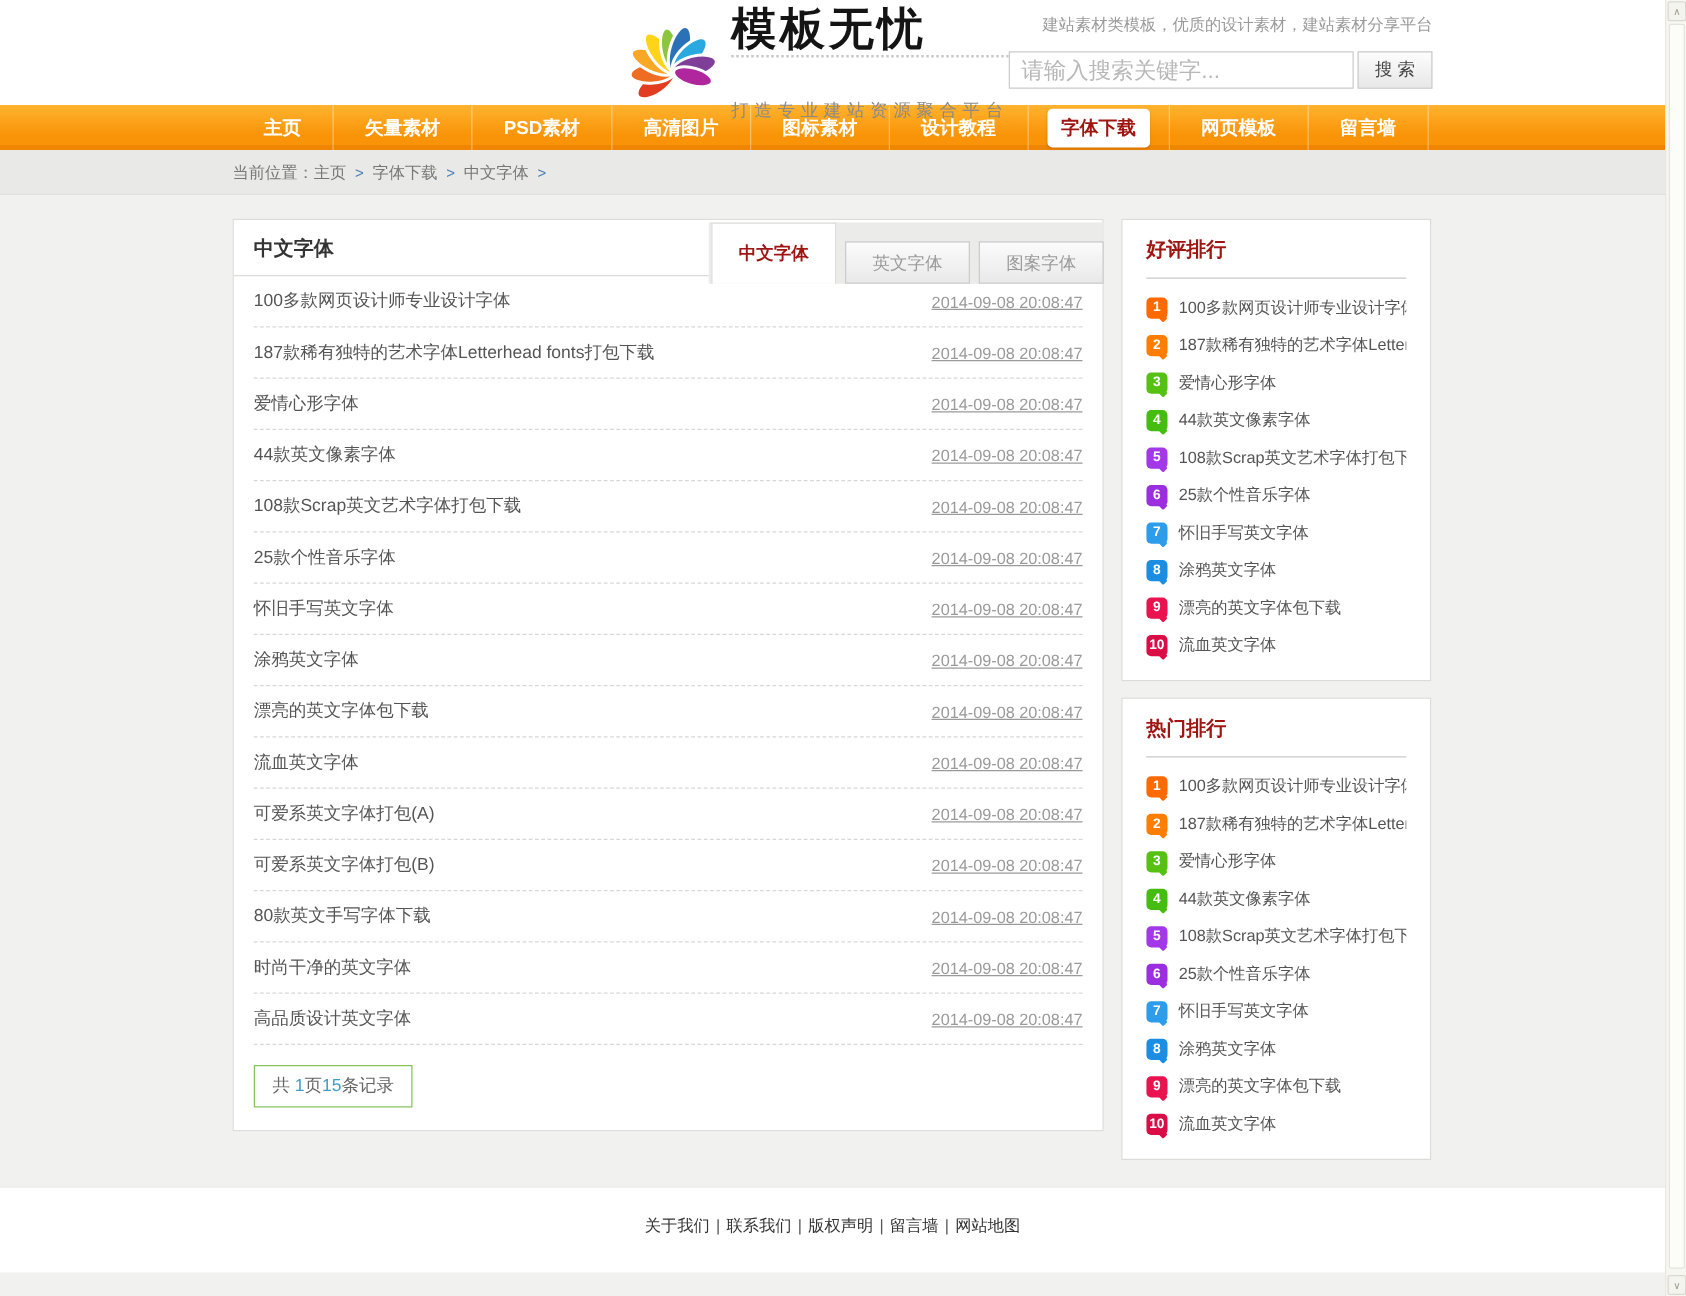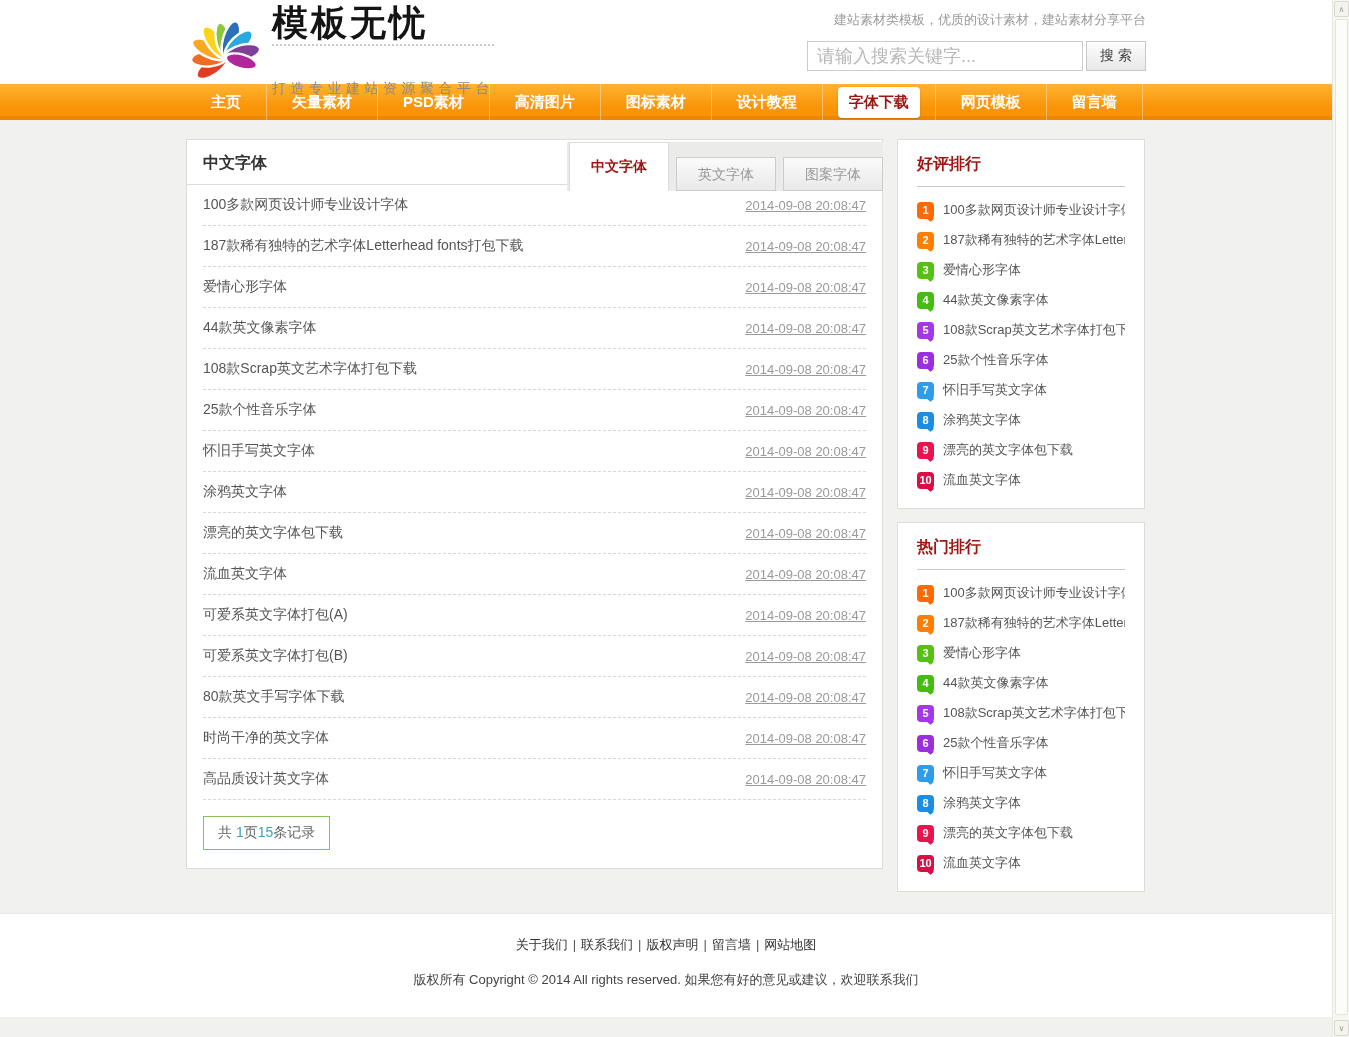--- a/index.html
+++ b/index.html
@@ -7,21 +7,21 @@
   body {
     width:1349px; height:1037px; position:relative; overflow:hidden;
     background:#f1f1ef;
     font-family:"Liberation Sans","DejaVu Sans",sans-serif;
   }
   .viewport { position:absolute; left:0; top:0; width:1332px; height:1037px; overflow:hidden; }
   .container { width:960px; margin:0 auto; }
 
   
   .site-header { background:#fff; height:84px; }
-  .head-inner { display:flex; justify-content:space-between; height:96px; }
+  .head-inner { display:flex; justify-content:flex-end; height:96px; }
   .brand { display:flex; align-items:center; padding-top:4px; }
   .logo-svg { width:78px; height:70px; }
   .brand-text { margin-left:8px; }
   .brand-title { font-size:36px; font-weight:900; color:#141414; letter-spacing:3px; line-height:40px; }
   .brand-rule { border-bottom:2px dotted #c9c9c9; margin:1px 0 5px; }
   .brand-tagline { font-size:14px; color:#8a8a8a; letter-spacing:4.5px;margin-top:34px; }
   .head-right { text-align:right; padding-top:11px; }
   .head-tagline { color:#9a9a9a; font-size:13px; }
   .search-row { margin-top:12px; display:flex; justify-content:flex-end; }
   .search-input { width:276px; height:30px; border:1px solid #ccc; padding:0 9px; font-size:18px; color:#3b82f6; background:#fff; outline:none; }
@@ -151,20 +151,25 @@
         <a class="nav-item">
           <span class="nav-label">网页模板</span>
         </a>
 
         <a class="nav-item">
           <span class="nav-label">留言墙</span>
         </a>
       </div>
   </nav>
 
+  <div class="crumb-bar">
+    <div class="container crumb">
+      <span>当前位置：</span><span><a>主页</a><span class="sep">&gt;</span><a>字体下载</a><span class="sep">&gt;</span><a>中文字体</a><span class="sep">&gt;</span></span>
+    </div>
+  </div>
 
   <div class="container content">
 
     <section class="panel main-panel">
       <div class="panel-head">
         <div class="panel-title">中文字体</div>
         <div class="tabs">
 
             <div class="tab active">中文字体</div>
 
@@ -368,21 +373,20 @@
           </ul>
       </section>
     </aside>
 
   </div>
 
   <footer class="site-footer">
     <div class="footer-links">
       
     <a>关于我们</a><span class="fsep">|</span><a>联系我们</a><span class="fsep">|</span><a>版权声明</a><span class="fsep">|</span><a>留言墙</a><span class="fsep">|</span><a>网站地图</a></div>
-    <div class="f-copy">版权所有  Copyright © 2014 All rights reserved. 如果您有好的意见或建议，欢迎联系我们</div>
 
   </footer>
 
 </div>
 
 <div class="scrollbar">
   <div class="sb-thumb"></div>
   <div class="sb-btn up">∧</div>
   <div class="sb-btn down">∨</div>
 </div>

